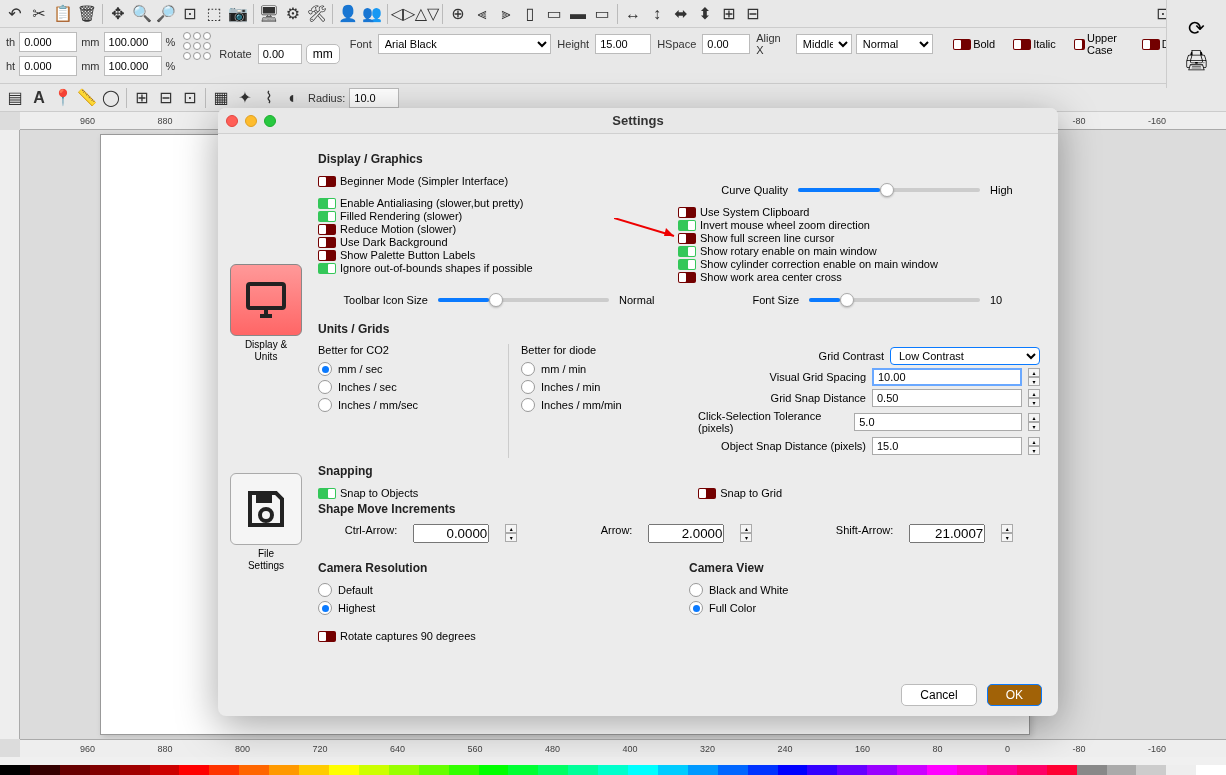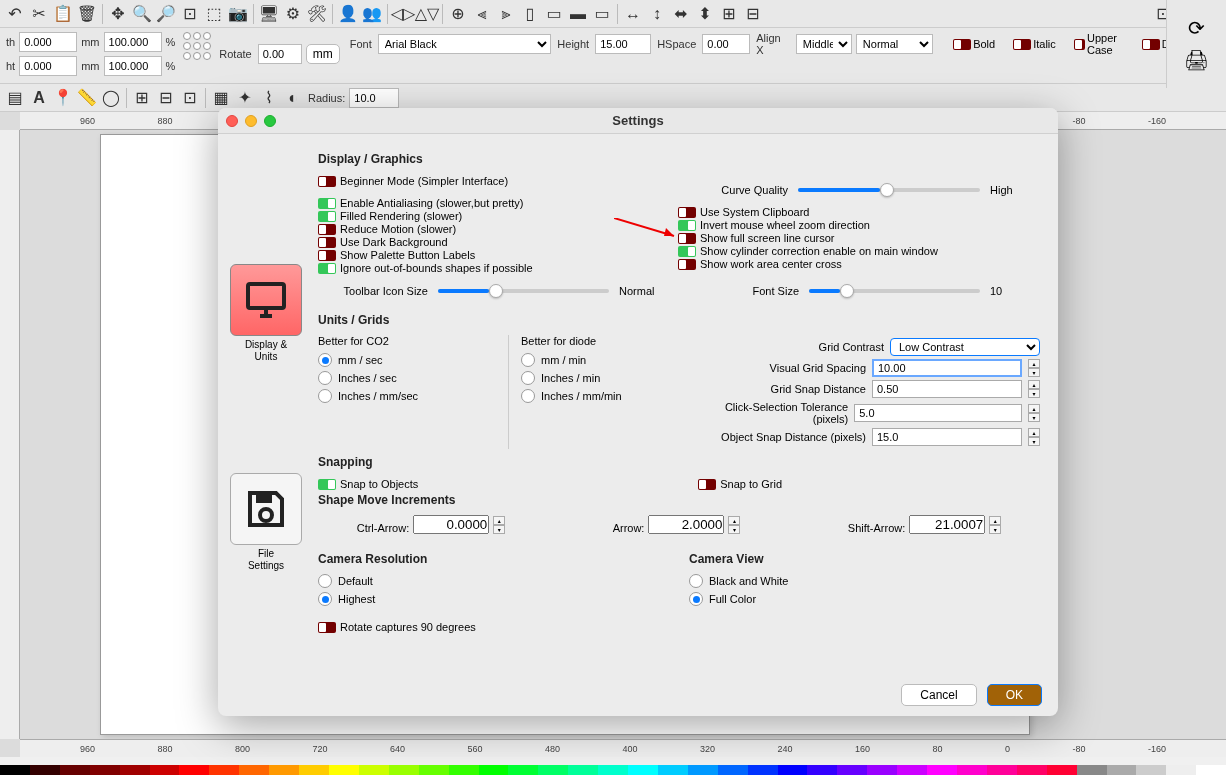--- a/index.html
+++ b/index.html
@@ -61,27 +61,27 @@
 .slider-row .val { width: 50px; font-size: 11px; }
 
 .units-row { display: flex; gap: 10px; }
 .units-col { flex: 0 0 180px; }
 .units-col.rt { flex: 1; }
 .radio-row { display: flex; align-items: center; gap: 6px; margin: 4px 0; font-size: 11px; }
 .radio { width: 14px; height: 14px; border-radius: 50%; border: 1px solid #999; background: #fff; display: inline-block; position: relative; }
 .radio.sel:after { content: ''; width: 7px; height: 7px; border-radius: 50%; background: #0a7aff; position: absolute; top: 2.5px; left: 2.5px; }
 
 .fieldrow { display: flex; align-items: center; gap: 6px; margin: 3px 0; justify-content: flex-end; }
-.fieldrow label { font-size: 11px; text-align: right; }
+.fieldrow label { font-size: 11px; text-align: left; }
 .fieldrow input, .fieldrow select { height: 18px; border: 1px solid #aaa; padding: 0 4px; font-size: 11px; background: #fff; }
 .spin { display: inline-flex; flex-direction: column; }
 .spin button { width: 12px; height: 9px; font-size: 6px; line-height: 6px; border: 1px solid #aaa; background: #f5f5f5; padding: 0; }
 
 .arrows-row { display: flex; gap: 30px; justify-content: space-around; margin: 6px 0 12px 0; }
-.arrows-row .item { display: flex; align-items: flex-end; gap: 4px; font-size: 11px; }
+.arrows-row .item { display: flex; align-items: flex-start; gap: 16px; font-size: 11px; }
 .arrows-row input { width: 76px; text-align: right; }
 
 .dialog-footer { position: absolute; bottom: 10px; right: 16px; display: flex; gap: 10px; }
 .btn { height: 22px; padding: 0 18px; border-radius: 5px; border: 1px solid #bbb; background: #fff; font-size: 12px; cursor: pointer; }
 .btn.primary { background: #a16207; color: #fff; border-color: #0a7aff; }
 
 .red-arrow { position: absolute; pointer-events: none; }
 
 .colorbar { position: absolute; bottom: 0; left: 0; right: 0; height: 10px; display: flex; }
 .colorbar span { flex: 1; }
@@ -356,20 +356,24 @@
               <span class="toggle off"></span>
               <span>Use System Clipboard</span>
             </div>
           <div class="toggle-row">
               <span class="toggle on"></span>
               <span>Invert mouse wheel zoom direction</span>
             </div>
           <div class="toggle-row">
               <span class="toggle off"></span>
               <span>Show full screen line cursor</span>
+            </div>
+          <div class="toggle-row">
+              <span class="toggle on"></span>
+              <span>Show rotary enable on main window</span>
             </div>
           <div class="toggle-row">
               <span class="toggle on"></span>
               <span>Show cylinder correction enable on main window</span>
             </div>
           <div class="toggle-row">
               <span class="toggle off"></span>
               <span>Show work area center cross</span>
             </div>
         </div>

